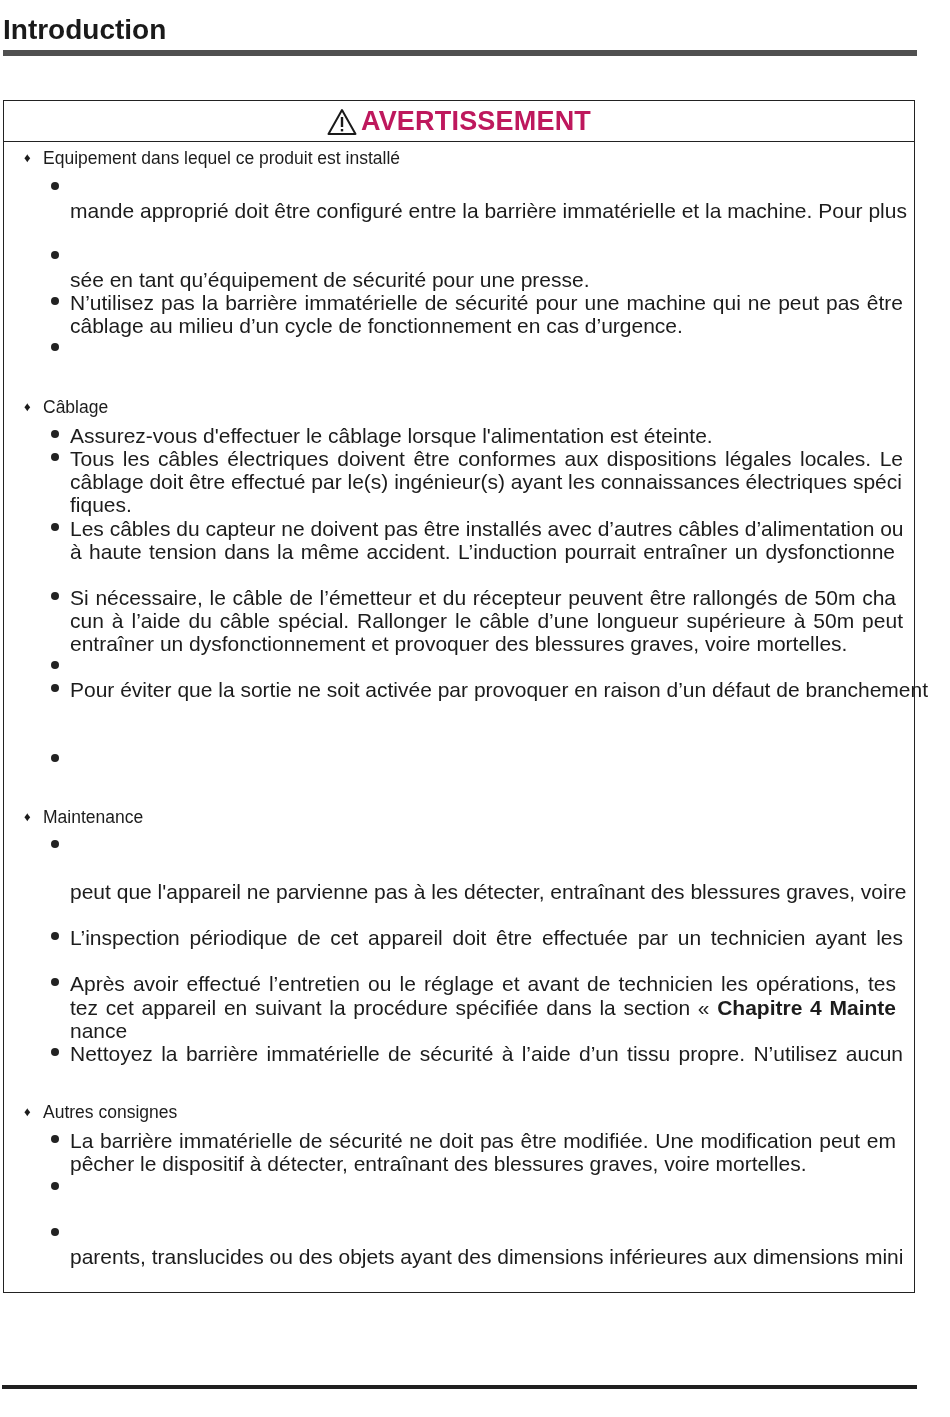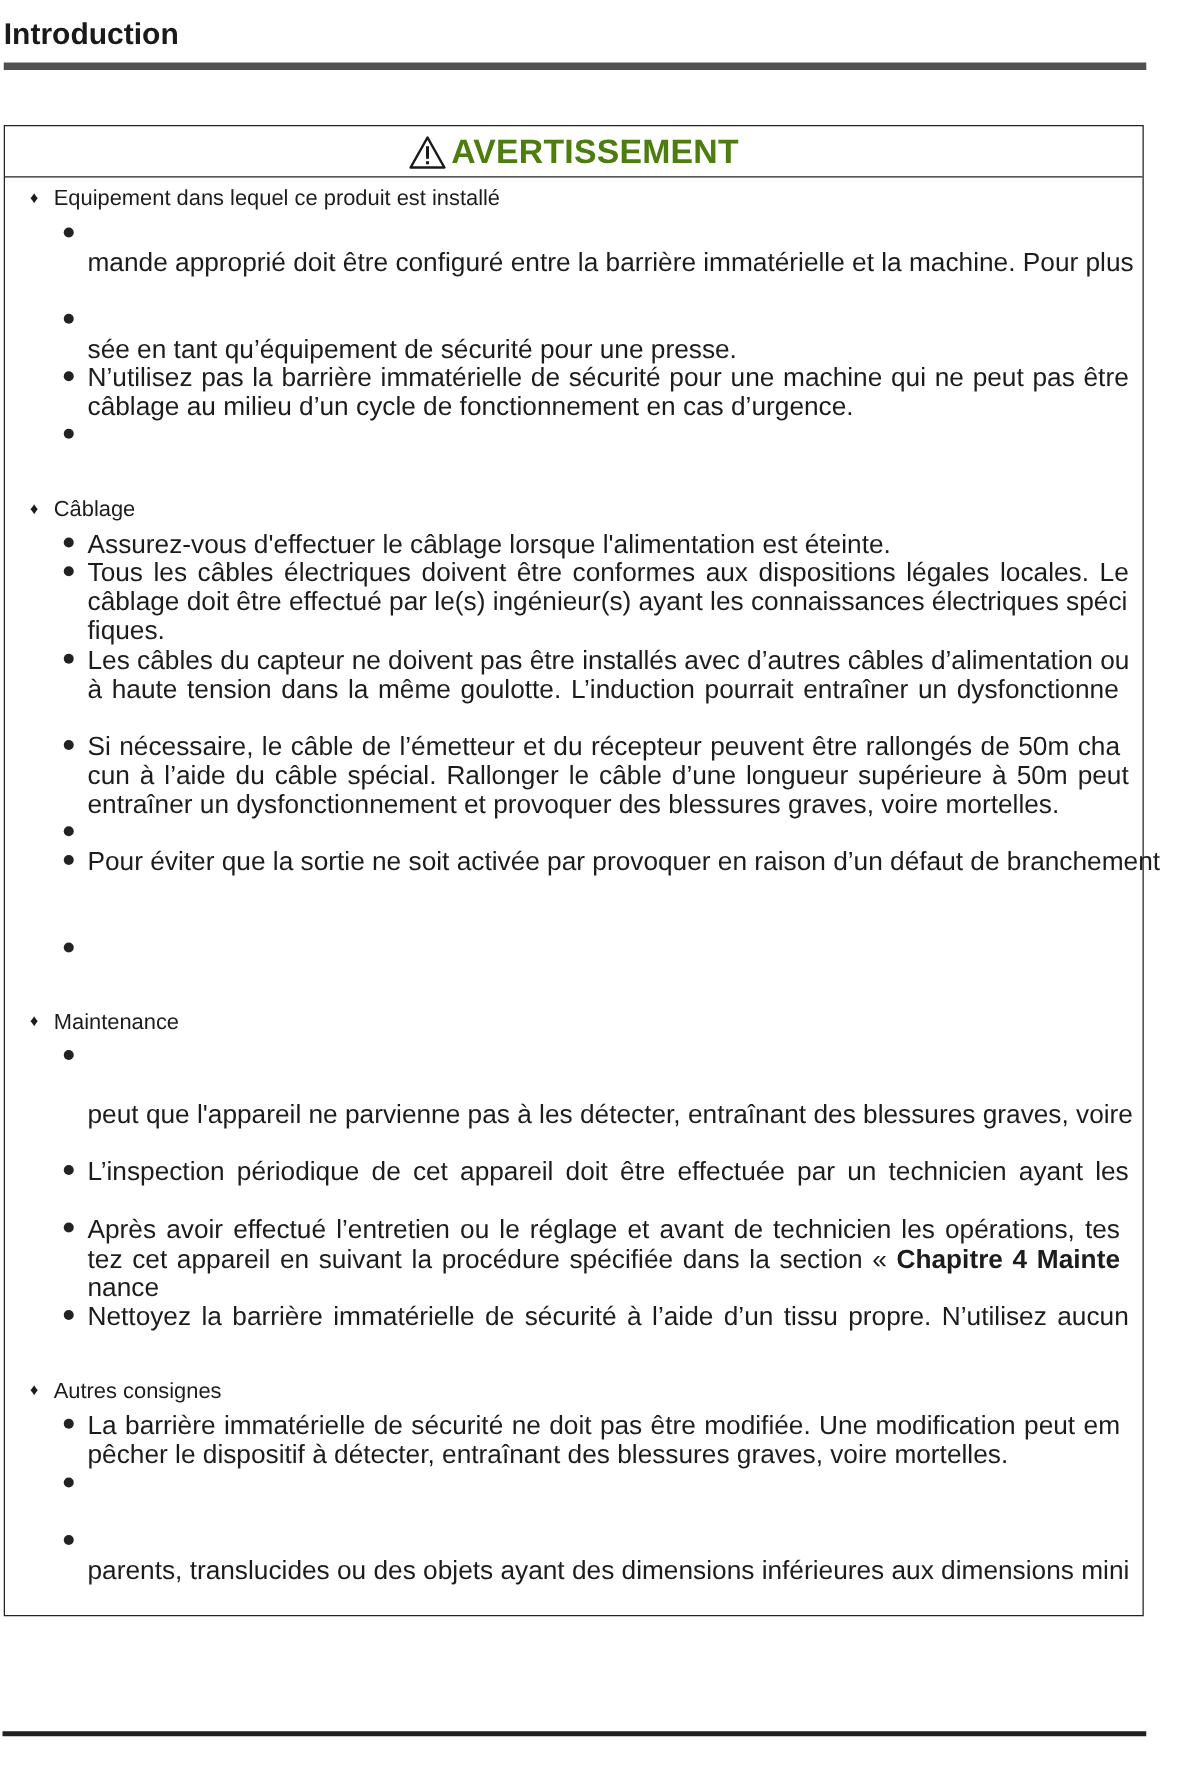--- a/index.html
+++ b/index.html
@@ -1,24 +1,24 @@
 <!DOCTYPE html>
 <html><head>
 <meta charset="utf-8">
 <style>
   html, body { margin: 0; padding: 0; background: #ffffff; }
   body { width: 950px; height: 1417px; position: relative; overflow: hidden;
          font-family: "Liberation Sans", sans-serif; color: #1c1c1c; }
-  .page-title { position: absolute; left: 3px; top: 14px; font-size: 24px; font-weight: bold; color: #1a1a1a; letter-spacing: 0px; }
+  .page-title { position: absolute; left: 3px; top: 14px; font-size: 28px; font-weight: bold; color: #1a1a1a; letter-spacing: 0px; }
   .top-rule { position: absolute; left: 3px; top: 50px; width: 914px; height: 6px; background: #505050; }
   .bottom-rule { position: absolute; left: 2px; top: 1385px; width: 915px; height: 4px; background: #202020; }
   .warn-box { position: absolute; left: 3px; top: 100px; width: 912px; height: 1193px; border: 1.5px solid #222; box-sizing: border-box; }
   .warn-head { height: 40px; border-bottom: 1.5px solid #222; display: flex; align-items: center; justify-content: center; }
   .warn-head .icon { width: 30px; height: 28px; margin-right: 4px; margin-top: 2px; }
-  .warn-head .title { font-size: 27px; font-weight: bold; color: #4d7c0f; letter-spacing: 0.2px; }
+  .warn-head .title { font-size: 27px; font-weight: bold; color: #be185d; letter-spacing: 0.2px; }
   .sec { position: absolute; left: 24px; font-size: 17.5px; font-weight: normal; line-height: 23px; }
   .sec .dia { display: inline-block; width: 19px; font-size: 13px; vertical-align: 2px; }
   .bul { position: absolute; left: 51px; font-size: 17.5px; line-height: 23px; }
   .bul .dot { display: inline-block; width: 8px; height: 8px; border-radius: 50%; background: #222; vertical-align: 3px; }
   .txt { position: absolute; left: 70px; width: 833px; font-size: 21px; line-height: 23px; text-align: justify; text-align-last: justify; white-space: nowrap; }
   .txt.last { text-align-last: left; }
   .txt b { font-weight: bold; }
 </style>
 </head>
 <body>
@@ -49,21 +49,21 @@
 
 <div class="sec" style="top:395px"><span class="dia">♦</span><span>Câblage</span></div>
 <div class="bul" style="top:424px"><span class="dot"></span></div>
 <div class="txt last" style="top:424px">Assurez-vous d'effectuer le câblage lorsque l'alimentation est éteinte.</div>
 <div class="bul" style="top:447px"><span class="dot"></span></div>
 <div class="txt" style="top:447px">Tous les câbles électriques doivent être conformes aux dispositions légales locales. Le</div>
 <div class="txt" style="top:470px; width:827px">câblage doit être effectué par le(s) ingénieur(s) ayant les connaissances électriques spéci</div>
 <div class="txt last" style="top:493px">fiques.</div>
 <div class="bul" style="top:517px"><span class="dot"></span></div>
 <div class="txt" style="top:517px">Les câbles du capteur ne doivent pas être installés avec d’autres câbles d’alimentation ou</div>
-<div class="txt" style="top:540px; width:825px">à haute tension dans la même goulotte. L’induction pourrait entraîner un dysfonctionne</div>
+<div class="txt" style="top:540px; width:825px">à haute tension dans la même accident. L’induction pourrait entraîner un dysfonctionne</div>
 <div class="bul" style="top:586px"><span class="dot"></span></div>
 <div class="txt" style="top:586px; width:826px">Si nécessaire, le câble de l’émetteur et du récepteur peuvent être rallongés de 50m cha</div>
 <div class="txt" style="top:609px">cun à l’aide du câble spécial. Rallonger le câble d’une longueur supérieure à 50m peut</div>
 <div class="txt last" style="top:632px">entraîner un dysfonctionnement et provoquer des blessures graves, voire mortelles.</div>
 <div class="bul" style="top:655px"><span class="dot"></span></div>
 <div class="bul" style="top:678px"><span class="dot"></span></div>
 <div class="txt" style="top:678px">Pour éviter que la sortie ne soit activée par provoquer en raison d’un défaut de branchement</div>
 <div class="bul" style="top:748px"><span class="dot"></span></div>
 
 <div class="sec" style="top:805px"><span class="dia">♦</span><span>Maintenance</span></div>

